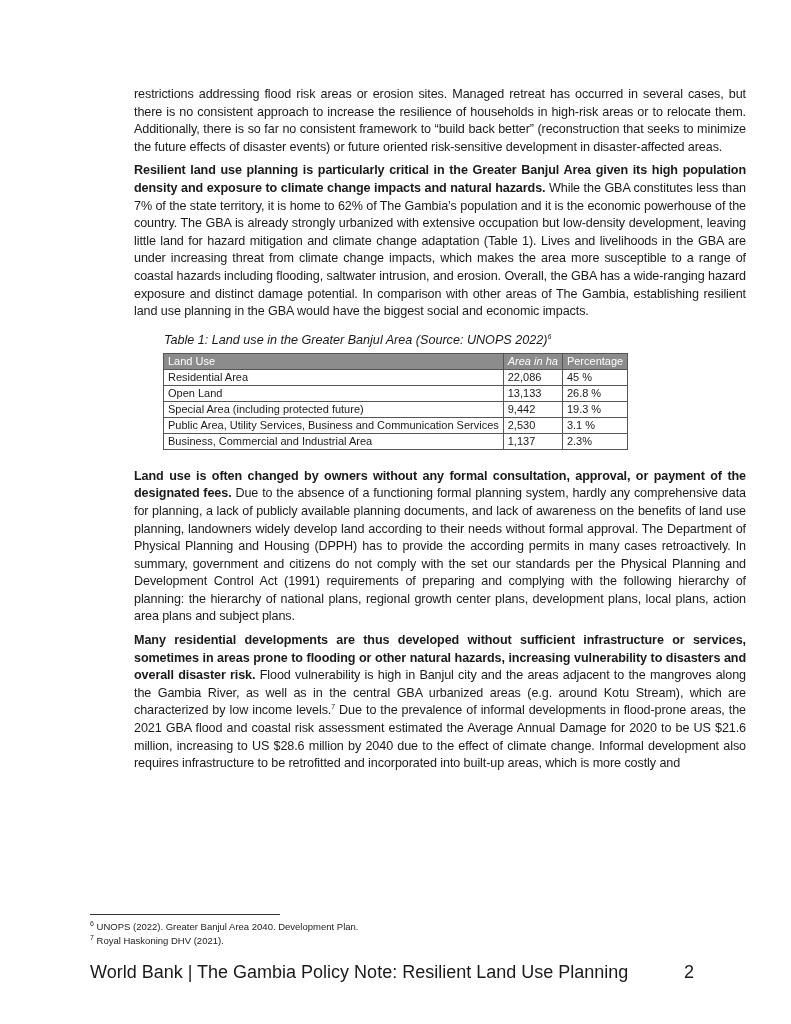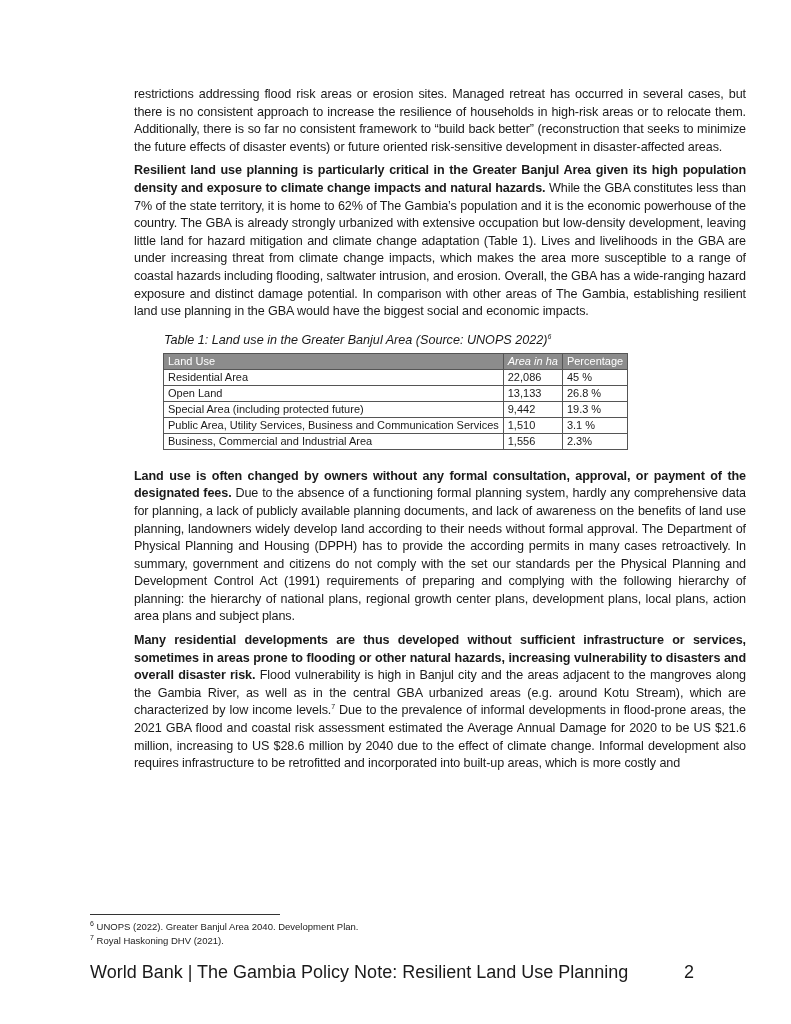--- a/index.html
+++ b/index.html
@@ -56,26 +56,26 @@
         <td>13,133</td>
         <td>26.8 %</td>
       </tr>
       <tr>
         <td>Special Area (including protected future)</td>
         <td>9,442</td>
         <td>19.3 %</td>
       </tr>
       <tr>
         <td>Public Area, Utility Services, Business and Communication Services</td>
-        <td>1,510</td>
+        <td>2,530</td>
         <td>3.1 %</td>
       </tr>
       <tr>
         <td>Business, Commercial and Industrial Area</td>
-        <td>1,556</td>
+        <td>1,137</td>
         <td>2.3%</td>
       </tr>
     </tbody>
   </table>
 
   <div class="spacer"></div>
 
   <p class="para">
     <b>Land use is often changed by owners without any formal consultation, approval, or payment of the designated fees.</b><span> Due to the absence of a functioning formal planning system, hardly any comprehensive data for planning, a lack of publicly available planning documents, and lack of awareness on the benefits of land use planning, landowners widely develop land according to their needs without formal approval. The Department of Physical Planning and Housing (DPPH) has to provide the according permits in many cases retroactively. In summary, government and citizens do not comply with the set our standards per the Physical Planning and Development Control Act (1991) requirements of preparing and complying with the following hierarchy of planning: the hierarchy of national plans, regional growth center plans, development plans, local plans, action area plans and subject plans.</span>
   </p>

